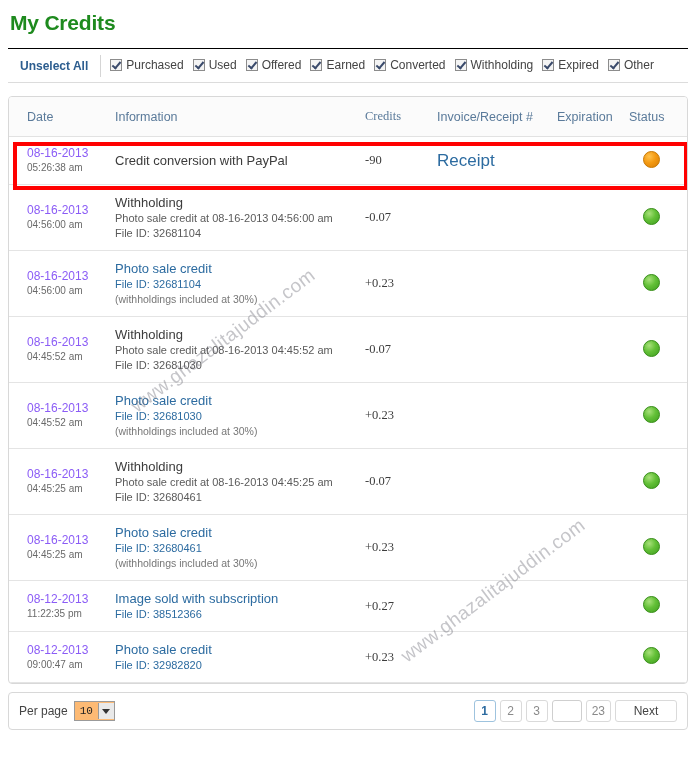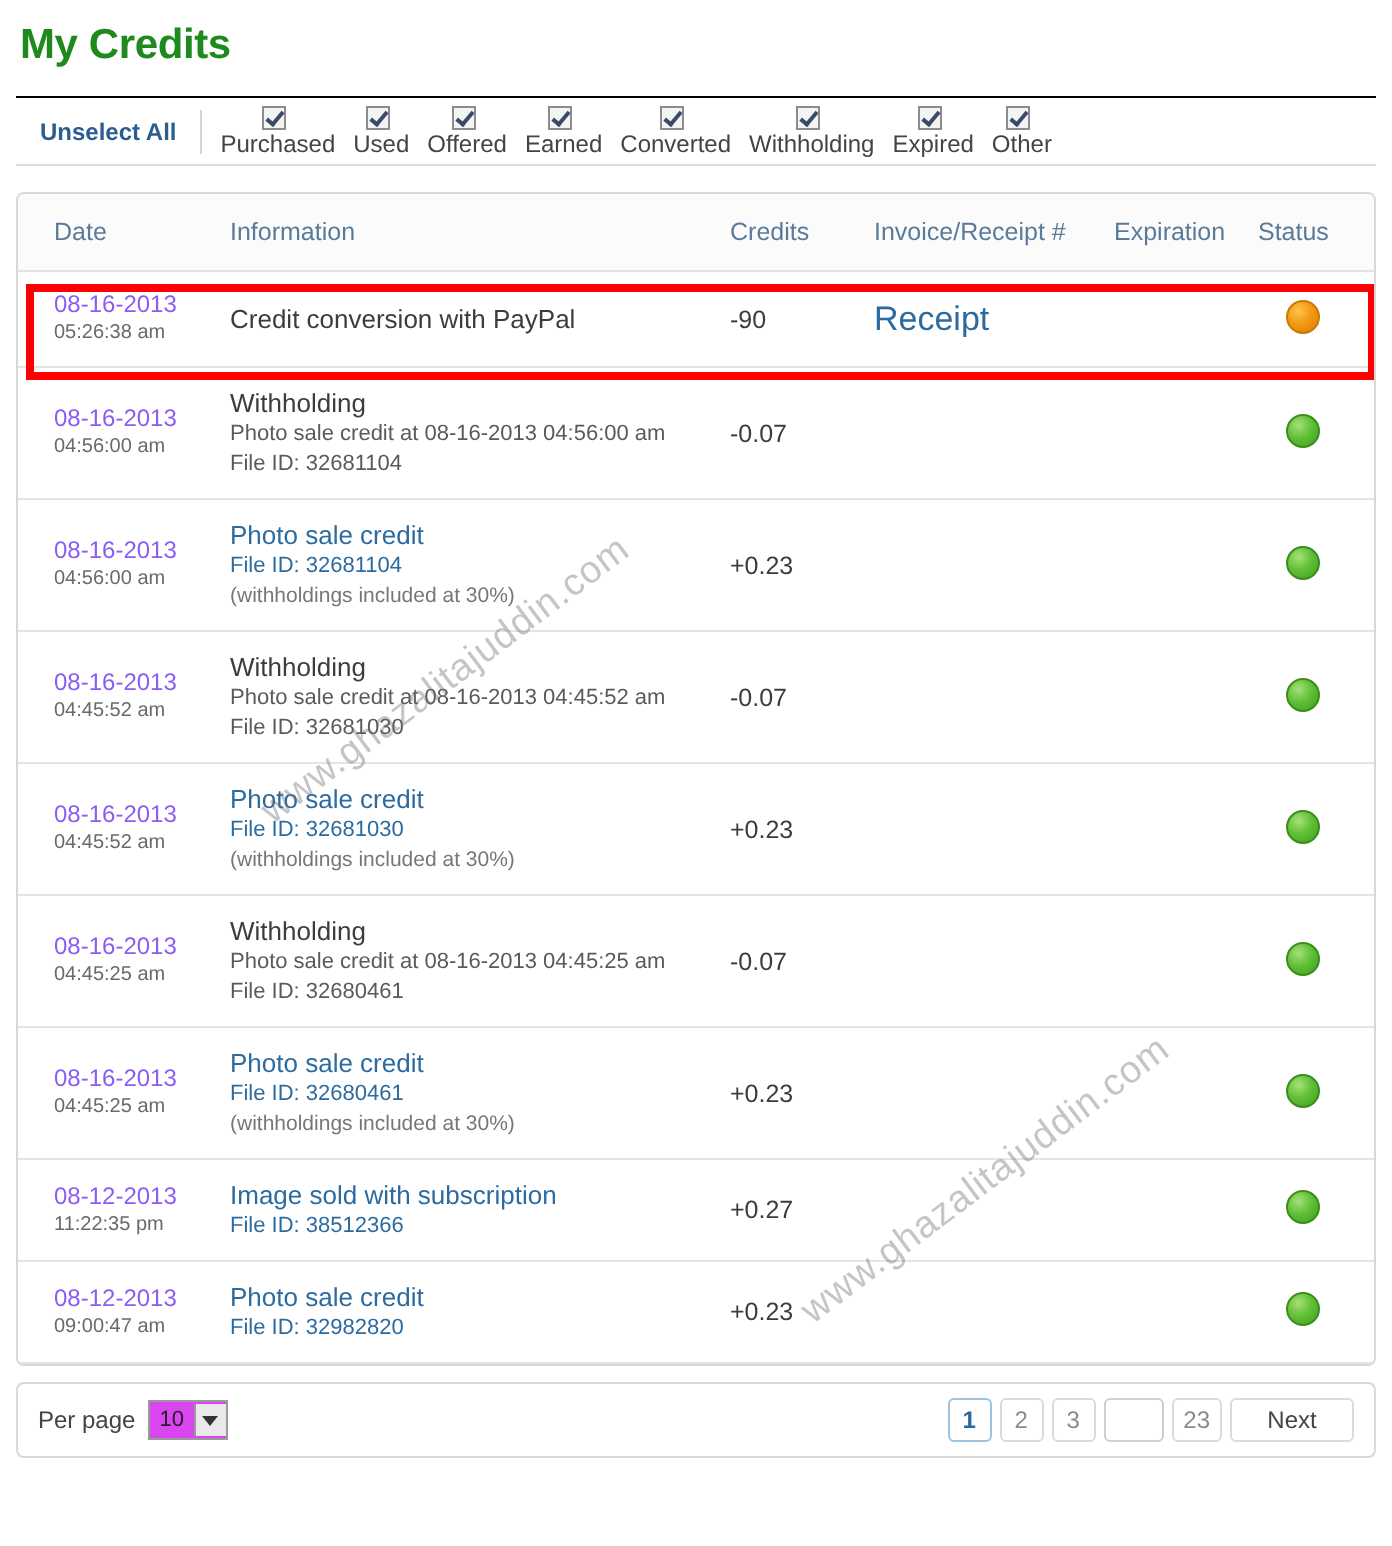--- a/index.html
+++ b/index.html
@@ -51,21 +51,20 @@
     background: #d5d5d5;
     margin-right: 9px;
   }
   .filter-item {
     display: inline-flex;
     align-items: center;
     margin-right: 9px;
     font-size: 12px;
     color: #444444;
     cursor: pointer;
-    flex-direction: column;
   }
   .cb {
     width: 12px;
     height: 12px;
     border: 1px solid #8c8c8c;
     background: #f4f4f4;
     margin-right: 4px;
     position: relative;
     display: inline-block;
     flex: 0 0 auto;
@@ -110,21 +109,21 @@
   table.credits td {
     vertical-align: middle;
     border-bottom: 1px solid #e4e4e4;
     padding: 9px 0 9px 0;
     background: transparent;
   }
   tr.last-row td { border-bottom: none; }
 
   .col-date   { width: 88px; padding-left: 18px !important; }
   .col-info   { width: 250px; }
-  .col-credit { width: 72px; }
+  .col-credit { width: 72px; font-family: Liberation Serif, serif; }
   .col-inv    { width: 120px; }
   .col-exp    { width: 72px; }
   .col-status { width: 64px; }
 
   th.col-date { padding-left: 18px; }
 
   .date-main {
     color: #8b5cf6;
     font-size: 12px;
     line-height: 15px;
@@ -210,27 +209,28 @@
   }
   .perpage {
     display: flex;
     align-items: center;
     font-size: 12px;
     color: #444444;
   }
   .select-box {
     margin-left: 6px;
     border: 1px solid #9a9a9a;
-    background: #d946ef;
+    background: #fdba74;
     height: 18px;
     display: inline-flex;
     align-items: center;
     font-size: 11px;
     color: #222;
     cursor: pointer;
+    font-family: Liberation Mono, monospace;
   }
   .select-box .sv { padding: 0 5px 0 5px; }
   .select-arrow {
     width: 15px;
     height: 16px;
     background: #e9e9e9;
     border-left: 1px solid #9a9a9a;
     display: inline-flex;
     align-items: center;
     justify-content: center;

